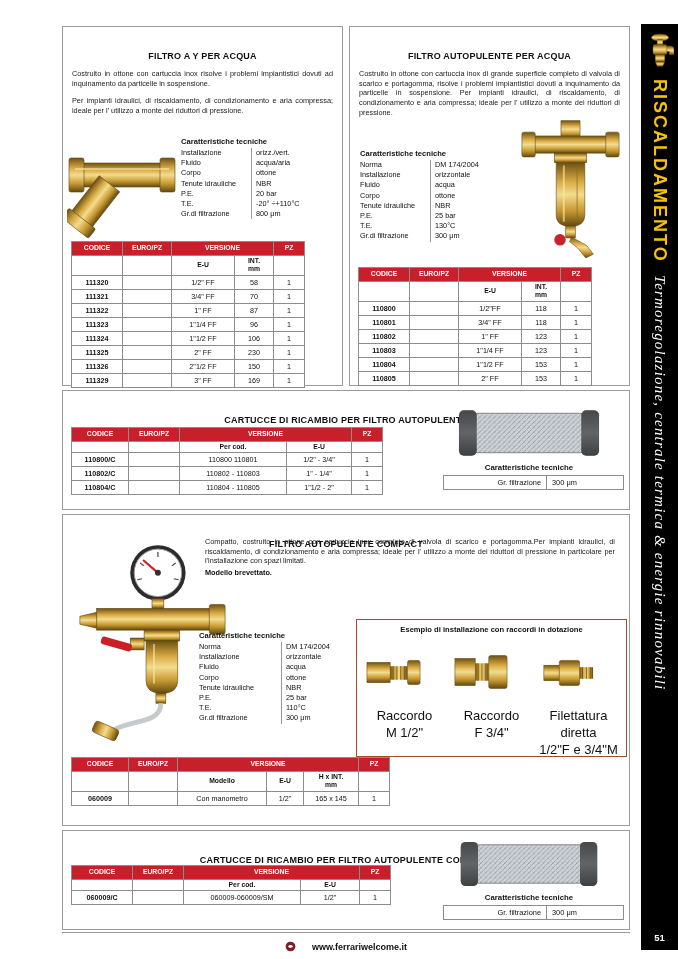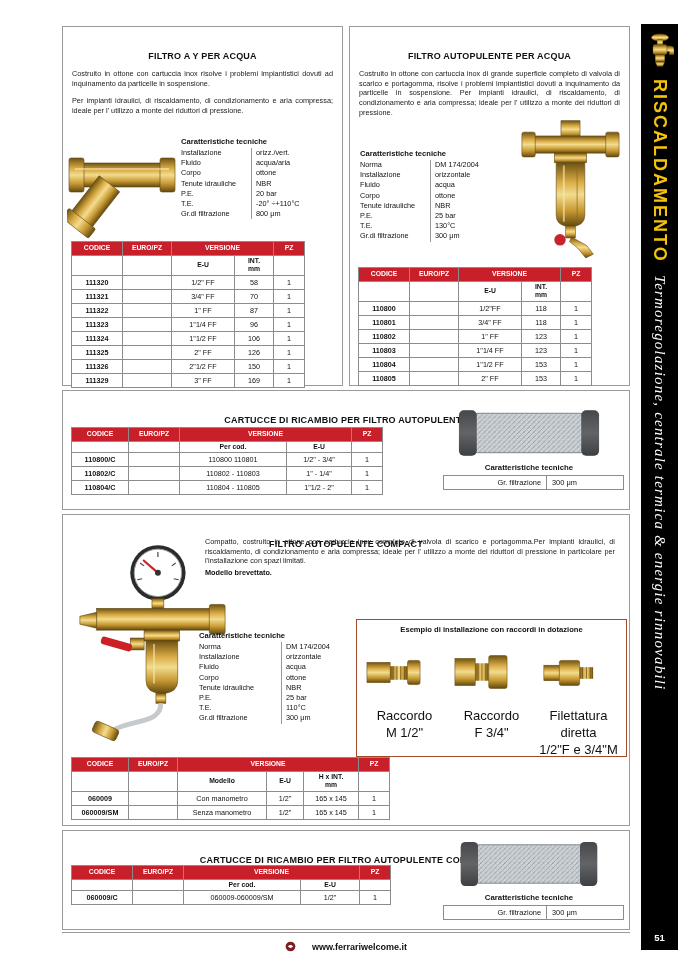--- a/index.html
+++ b/index.html
@@ -207,21 +207,21 @@
             <td class="code-cell">111324</td>
             <td></td>
             <td>1"1/2 FF</td>
             <td>106</td>
             <td>1</td>
           </tr>
           <tr>
             <td class="code-cell">111325</td>
             <td></td>
             <td>2" FF</td>
-            <td>126</td>
+            <td>230</td>
             <td>1</td>
           </tr>
           <tr>
             <td class="code-cell">111326</td>
             <td></td>
             <td>2"1/2 FF</td>
             <td>150</td>
             <td>1</td>
           </tr>
           <tr>
@@ -571,28 +571,20 @@
         </thead>
         <tbody>
           <tr>
             <td class="code-cell">060009</td>
             <td></td>
             <td>Con manometro</td>
             <td>1/2"</td>
             <td>165 x 145</td>
             <td>1</td>
           </tr>
-          <tr>
-            <td class="code-cell">060009/SM</td>
-            <td></td>
-            <td>Senza manometro</td>
-            <td>1/2"</td>
-            <td>165 x 145</td>
-            <td>1</td>
-          </tr>
         </tbody>
       </table>
   </section>
 
   <section class="box sec5">
     <h2 class="sec-title">CARTUCCE DI RICAMBIO PER FILTRO AUTOPULENTE COMPACT</h2>
     <table class="tbl tbl-cc abs" style="left:8px;top:34px;">
         <thead>
           <tr>
             <th class="th-red">CODICE</th>

